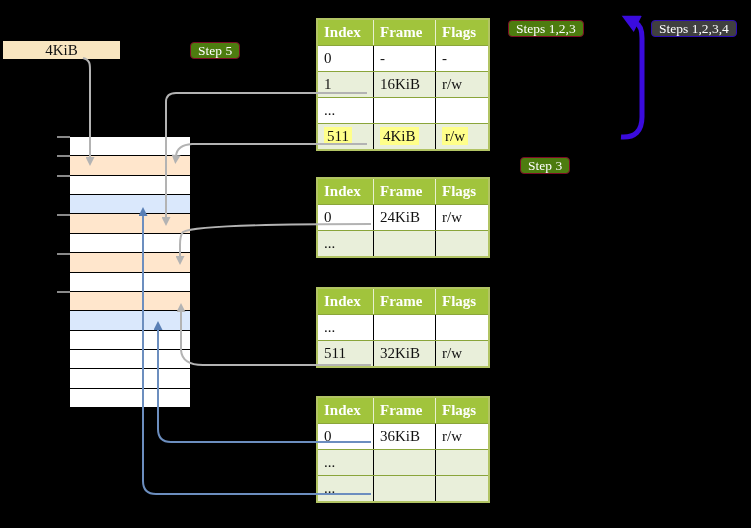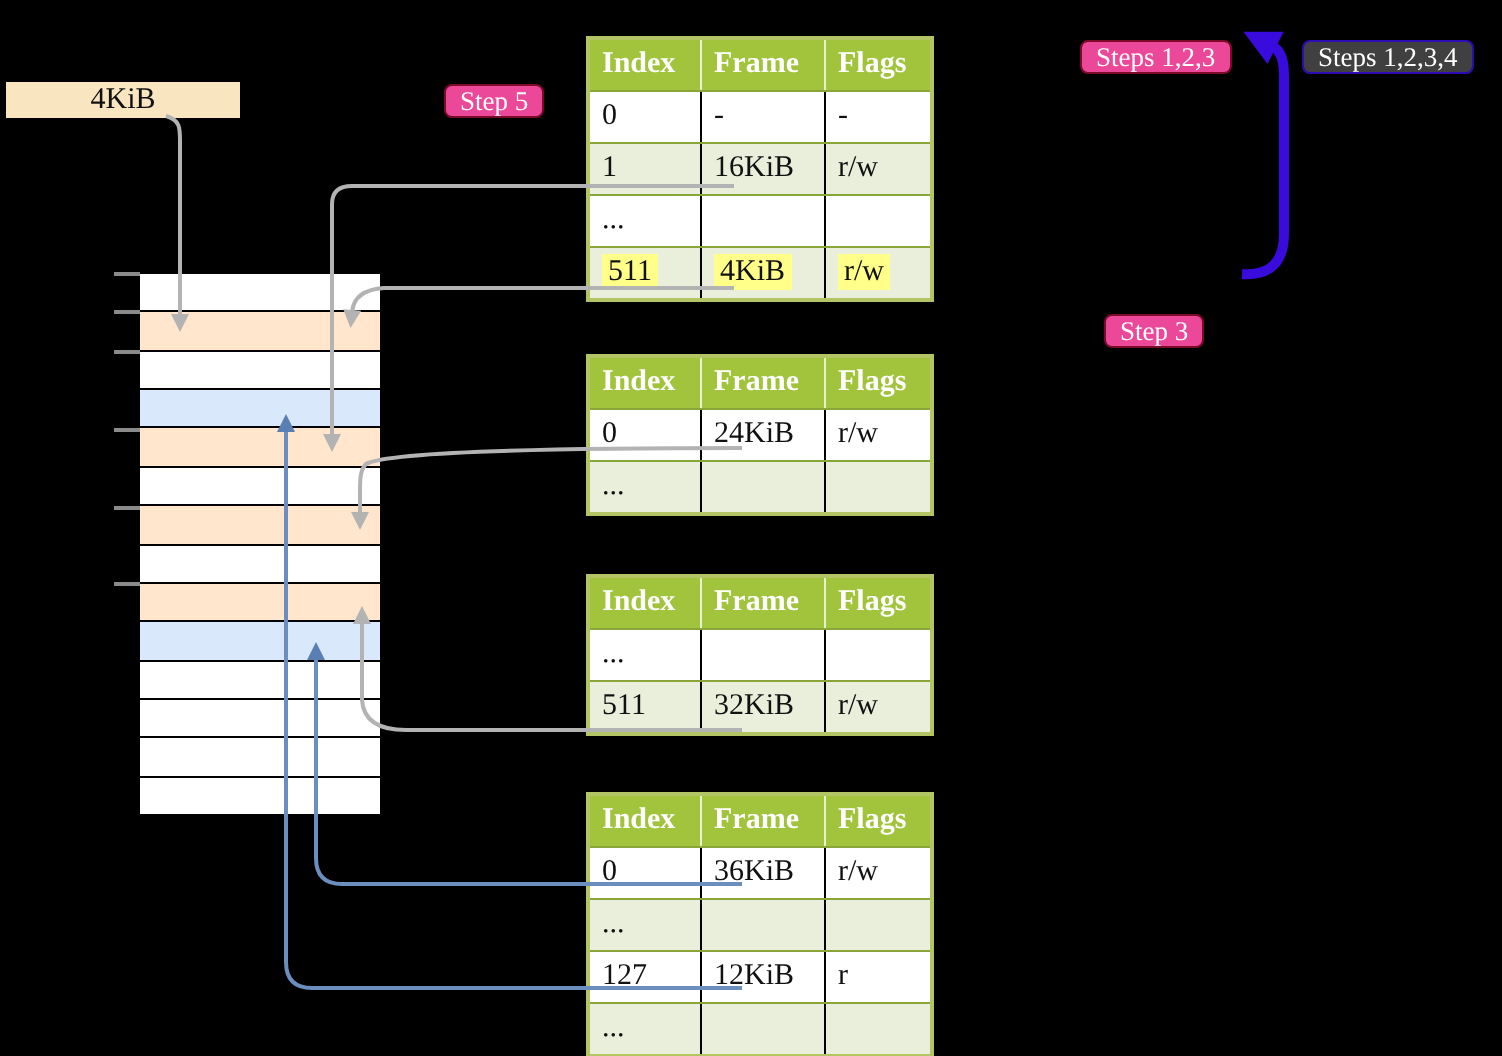--- a/index.html
+++ b/index.html
@@ -4,37 +4,37 @@
 <style>
   html,body{margin:0;padding:0;background:#000;}
   #stage{position:relative;width:751px;height:528px;background:#000;overflow:hidden;
          font-family:"Liberation Serif","DejaVu Serif",serif;}
   
   .pagesize{position:absolute;left:3px;top:41px;width:117px;height:18px;background:#f9e6c0;
             color:#111;font-size:15px;text-align:center;line-height:18px;}
   
   .badge{position:absolute;height:15px;line-height:15px;padding:0 7px;border-radius:4px;
          color:#fff;font-size:13.5px;white-space:nowrap;}
-  .badge.red{background:#ec4899;border:1px solid #7d0a26;margin-left:32px;}
+  .badge.red{background:#4d7c0f;border:1px solid #7d0a26;}
   .badge.blue{background:#404040;border:1px solid #2c0bb5;}
   #badge-step0{left:190px;top:42px;}
   #badge-steps123{left:508px;top:20px;}
   #badge-steps1234{left:651px;top:20px;}
   #badge-step4{left:520px;top:157px;}
   
   #memstrip{position:absolute;left:70px;top:136px;width:120px;height:272px;
             display:flex;flex-direction:column;}
   .mrow{flex:1 1 auto;border-bottom:1px solid #000;box-sizing:border-box;}
   .mrow:first-child{border-top:1px solid #000;}
   .m-white{background:#ffffff;}
   .m-peach{background:#ffe6cc;}
   .m-blue{background:#dae8fc;}
   .tick{position:absolute;left:57px;width:13px;height:2px;background:#8a8a8a;}
   
-  .ptable{position:absolute;left:293px;width:170px;border:2px solid #b2c464;background:#fff;}
+  .ptable{position:absolute;left:316px;width:170px;border:2px solid #b2c464;background:#fff;}
   .trow{display:grid;grid-template-columns:56px 62px 52px;height:25px;}
   .trow + .trow{border-top:1px solid #8aa53a;}
   .hcell{background:#a1c43c;color:#fff;font-weight:bold;font-size:15px;line-height:25px;
          padding-left:6px;box-sizing:border-box;border-right:1px solid #e8f0d0;}
   .hcell:last-child{border-right:none;}
   .cell{font-size:15px;line-height:25px;color:#111;padding-left:6px;box-sizing:border-box;
         border-right:1px solid #000;}
   .cell:last-child{border-right:none;}
   .row-alt .cell{background:#e9efda;}
   .hl{background:#ffff8a;padding:1px 3px;}
@@ -140,25 +140,20 @@
       <div class="trow">
         <div class="cell">0</div>
         <div class="cell">36KiB</div>
         <div class="cell">r/w</div>
       </div>
       <div class="trow row-alt">
         <div class="cell">...</div>
         <div class="cell"></div>
         <div class="cell"></div>
       </div>
-      <div class="trow">
-        <div class="cell">127</div>
-        <div class="cell">12KiB</div>
-        <div class="cell">r</div>
-      </div>
       <div class="trow row-alt">
         <div class="cell">...</div>
         <div class="cell"></div>
         <div class="cell"></div>
       </div>
     </div>
 
   <svg id="overlay" viewBox="0 0 751 528">
     <defs>
       <marker id="agray" markerUnits="userSpaceOnUse" markerWidth="10" markerHeight="9" viewBox="0 0 9 9" refX="1" refY="4.5" orient="auto">

